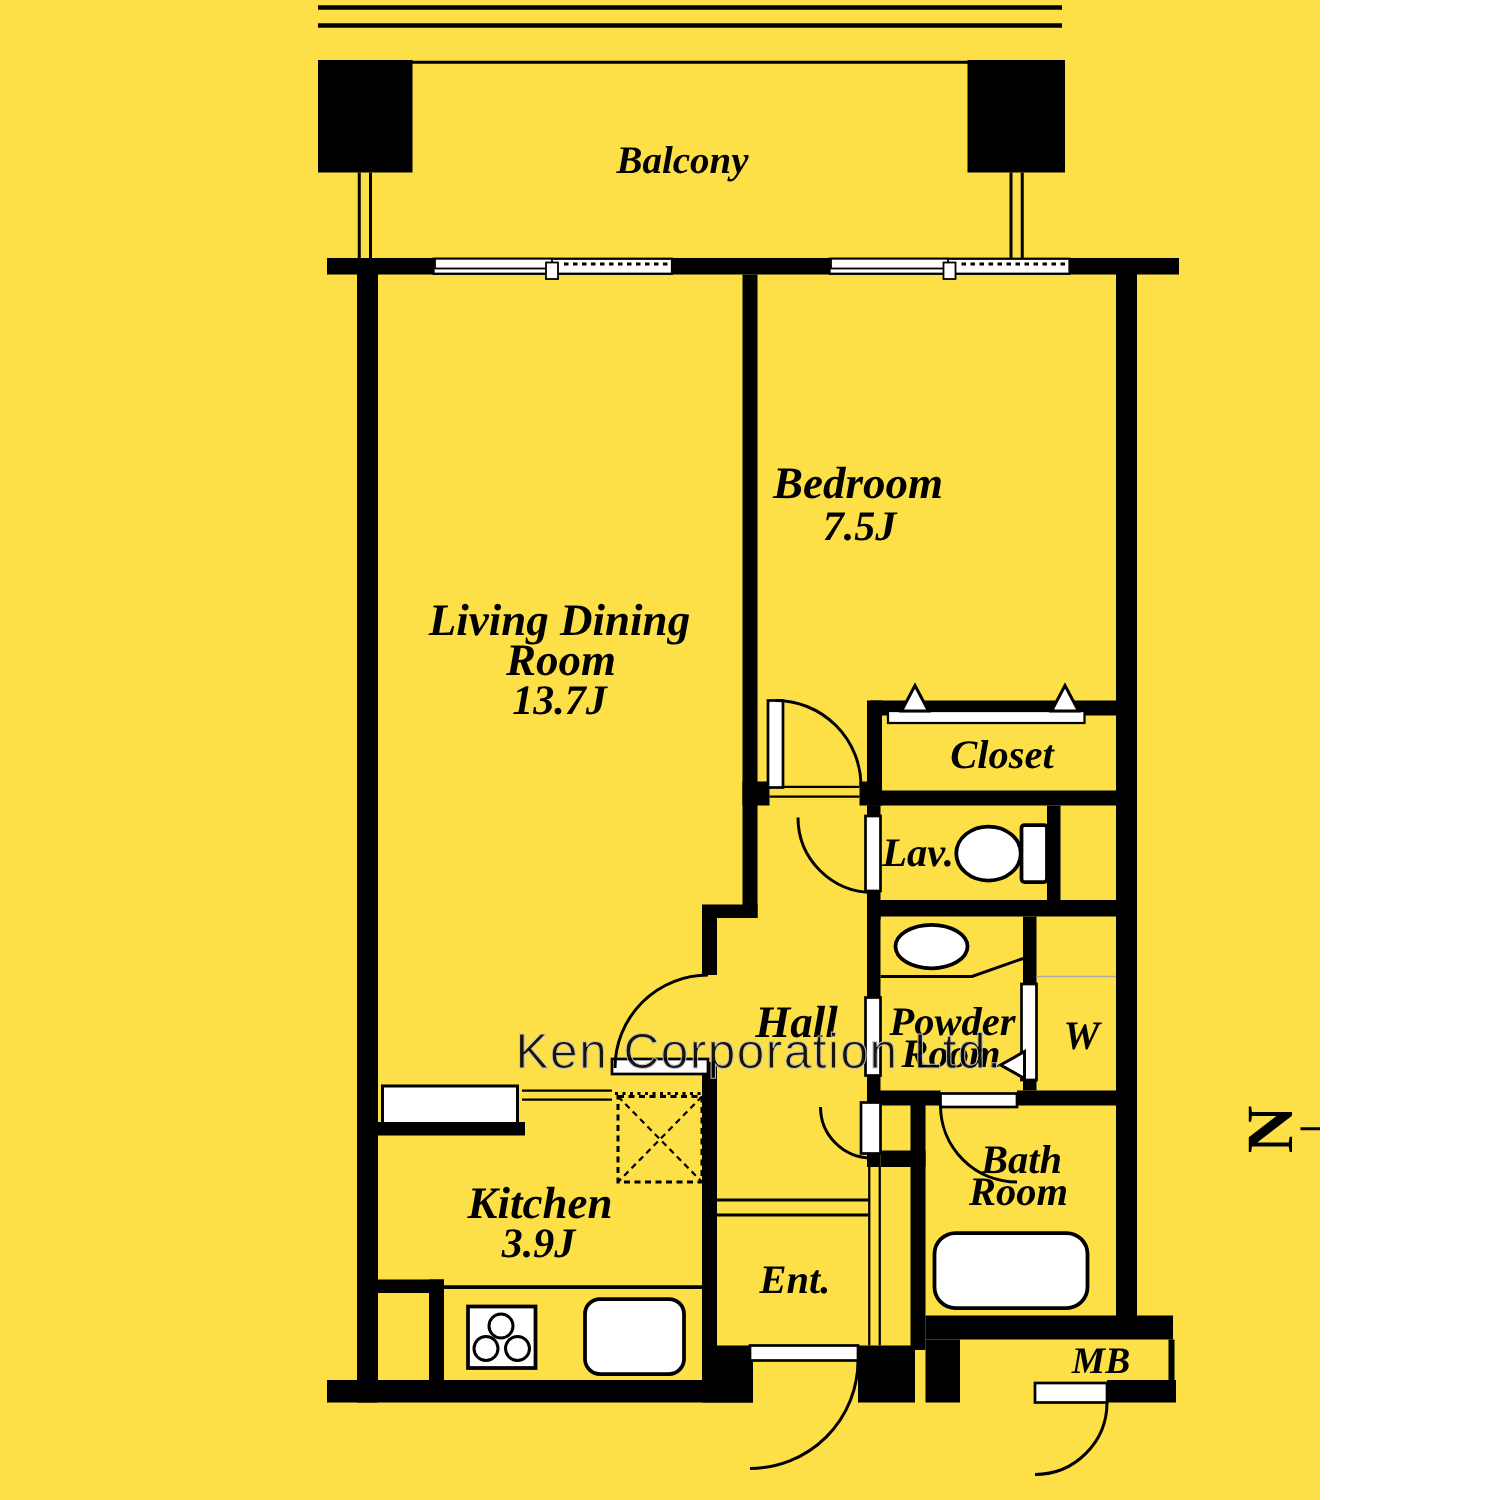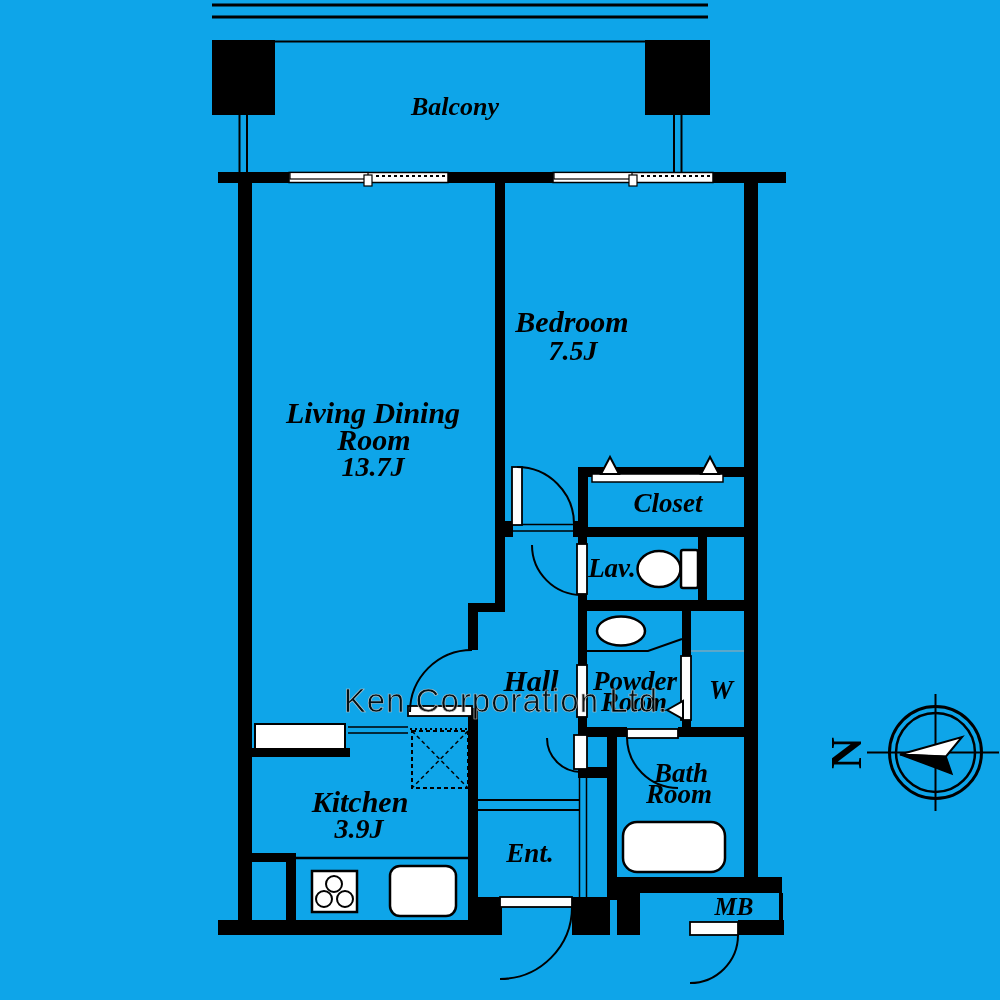--- a/index.html
+++ b/index.html
@@ -1,16 +1,16 @@
 <!DOCTYPE html>
 <html><head>
 <meta charset="utf-8">
 <style>
   html,body{margin:0;padding:0;background:#ffffff;}
-  .stage{position:relative;width:1000px;height:1000px;background:#0ea5e9;overflow:hidden;}
+  .stage{position:relative;width:880px;height:1000px;background:#fde047;overflow:hidden;}
   svg{display:block;}
   text{font-family:"Liberation Serif","DejaVu Serif",serif;font-style:italic;font-weight:bold;fill:#000;}
   .room-lbl{font-size:30px;}
   .sub-lbl{font-size:27px;}
   .size-lbl{font-size:28px;}
   .balcony-lbl{font-size:26px;}
   .mb-lbl{font-size:25px;}
   .compass-n{font-size:44px;font-style:normal;}
   .watermark{font-family:"Liberation Sans","DejaVu Sans",sans-serif;font-style:normal;font-weight:normal;
              font-size:33px;letter-spacing:1px;}

